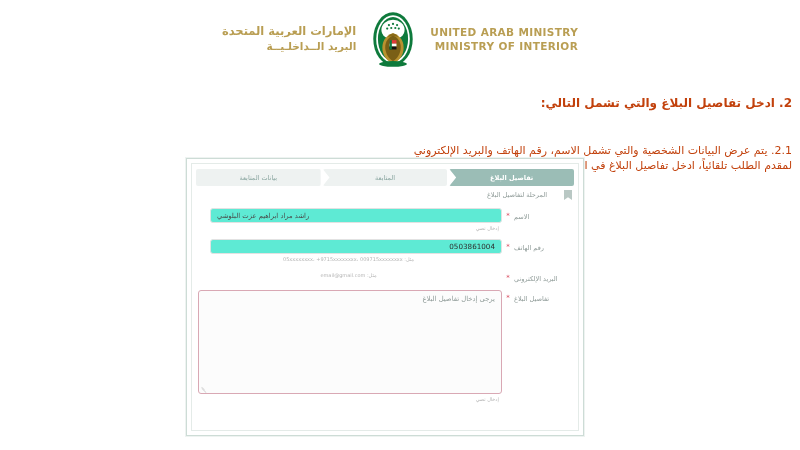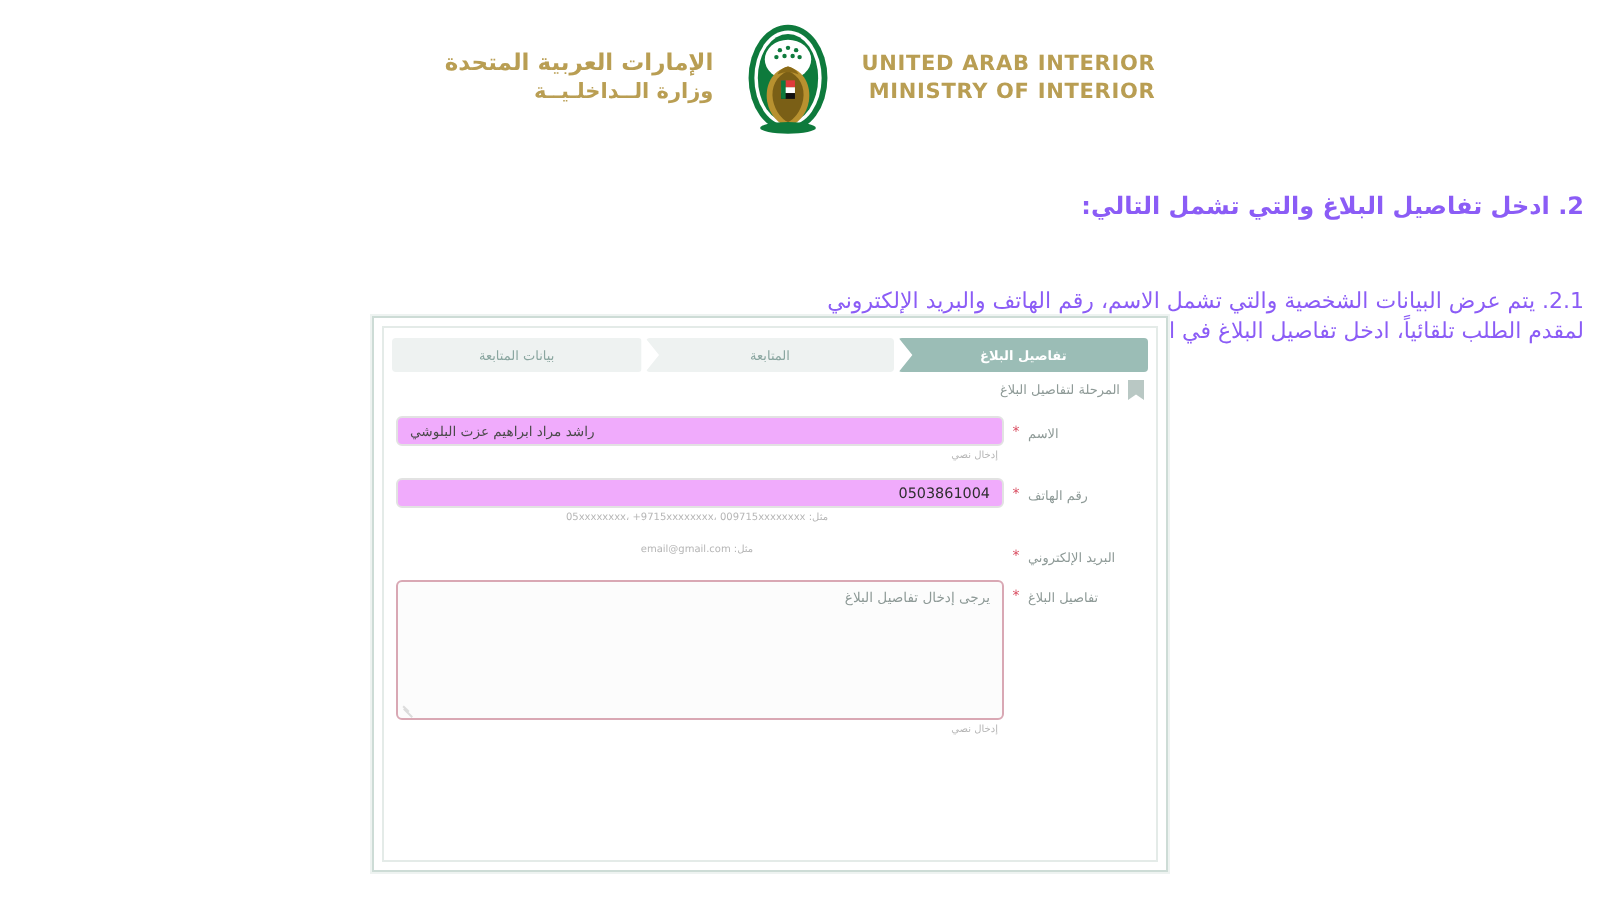--- a/index.html
+++ b/index.html
@@ -66,21 +66,21 @@
   
   .instructions {
     position: absolute;
     top: 96px;
     left: 0;
     width: 800px;
     padding-left: 420px;
     box-sizing: border-box;
     text-align: right;
     direction: rtl;
-    color: #8b5cf6;
+    color: #c2410c;
     font-family: "DejaVu Sans", "Liberation Sans", sans-serif;
   }
   .instr-line {
     font-size: 11.5px;
     line-height: 15.5px;
     white-space: nowrap;
     padding-right: 8px;
   }
   .instr-line.l1 { font-weight: bold; font-size: 12px; }
   .instr-line.l2 { font-size: 11px; margin-top: 31px; }
@@ -147,21 +147,21 @@
   }
 
   
   .stage-row {
     position: absolute;
     top: 26px;
     right: 6px;
     display: flex;
     flex-direction: row;
     align-items: center;
-    gap: 4px;
+    gap: 17px;
     direction: rtl;
   }
   .stage-icon {
     width: 8px;
     height: 10px;
     background: #b9c8c4;
     clip-path: polygon(0 0, 100% 0, 100% 100%, 50% 72%, 0 100%);
     flex: 0 0 auto;
   }
   .stage-label {
@@ -203,32 +203,33 @@
     font-size: 7px;
     padding-top: 4px;
     line-height: 8px;
   }
   .field-ctrl {
     flex: 1 1 auto;
     min-width: 0;
   }
   .input-box {
     height: 15px;
-    background: #f0abfc;
+    background: #5eead4;
     border: 1px solid #e2e2e2;
     border-radius: 3px;
     box-sizing: border-box;
     display: flex;
     align-items: center;
     justify-content: flex-end;
     padding: 0 6px;
     font-size: 7px;
     color: #3c3c3c;
     overflow: hidden;
     white-space: nowrap;
+    margin-left: 12px;
   }
   .input-box.name-val { font-size: 6.8px; color: #4a4a4a; }
   .input-box.ltr-val {
     direction: ltr;
     justify-content: flex-end;
     font-family: "DejaVu Sans", "Liberation Sans", sans-serif;
     font-size: 7.2px;
     color: #2e2e2e;
   }
   .hint {
@@ -236,21 +237,21 @@
     color: #b6b6b6;
     text-align: right;
     margin-top: 2px;
     padding-right: 3px;
     white-space: nowrap;
     line-height: 7px;
   }
   .hint.center { text-align: center; }
 
   .textarea-box {
-    height: 70px;
+    height: 104px;
     background: #fcfcfc;
     border: 1px solid #d9a8b4;
     border-radius: 3px;
     box-sizing: border-box;
     padding: 4px 6px 0 6px;
     font-size: 6.8px;
     color: #8e9a97;
     text-align: right;
     position: relative;
     overflow: hidden;
@@ -272,21 +273,21 @@
   .resize-grip i:nth-child(1) { width: 6px; left: 0; top: 5px; transform: rotate(45deg); }
   .resize-grip i:nth-child(2) { width: 4px; left: 0; top: 3px; transform: rotate(45deg); }
 </style>
 </head>
 <body>
 
 <div class="header">
   <div class="header-inner">
 
     <div class="brand-en">
-      <div>UNITED ARAB INTERIOR</div>
+      <div>UNITED ARAB MINISTRY</div>
       <div>MINISTRY OF INTERIOR</div>
     </div>
 
     <div class="emblem">
       <svg viewBox="0 0 100 100" width="58" height="58" aria-hidden="true">
         <ellipse cx="50" cy="50" rx="34" ry="46" fill="#0e7a3c"></ellipse>
         <ellipse cx="50" cy="50" rx="29" ry="41" fill="#ffffff"></ellipse>
         <ellipse cx="50" cy="50" rx="26" ry="38" fill="#0e7a3c"></ellipse>
         <ellipse cx="50" cy="34" rx="20" ry="17" fill="#ffffff"></ellipse>
         <g fill="#0e7a3c">
@@ -304,21 +305,21 @@
         <path d="M44 58 L56 58 L56 63 L44 63 Z" fill="#ffffff"></path>
         <path d="M44 63 L56 63 L56 68 L44 68 Z" fill="#111111"></path>
         <path d="M44 52 L48 52 L48 68 L44 68 Z" fill="#0e7a3c"></path>
         <path d="M50 40 C45 41 42 44 41 47 C45 45 49 45 50 45 C51 45 55 45 59 47 C58 44 55 41 50 40 Z" fill="#8a6a18"></path>
         <ellipse cx="50" cy="93" rx="24" ry="5" fill="#0e7a3c"></ellipse>
       </svg>
     </div>
 
     <div class="brand-ar">
       <div>الإمارات العربية المتحدة</div>
-      <div class="line2">وزارة الــداخلـيــة</div>
+      <div class="line2">البريد الــداخلـيــة</div>
     </div>
 
   </div>
 </div>
 
 <div class="instructions">
   <div class="instr-line l1">2. ادخل تفاصيل البلاغ والتي تشمل التالي:</div>
   <div class="instr-line l2">2.1. يتم عرض البيانات الشخصية والتي تشمل الاسم، رقم الهاتف والبريد الإلكتروني</div>
   <div class="instr-line l3">لمقدم الطلب تلقائياً، ادخل تفاصيل البلاغ في الحقل المخصص له.</div>
 </div>

